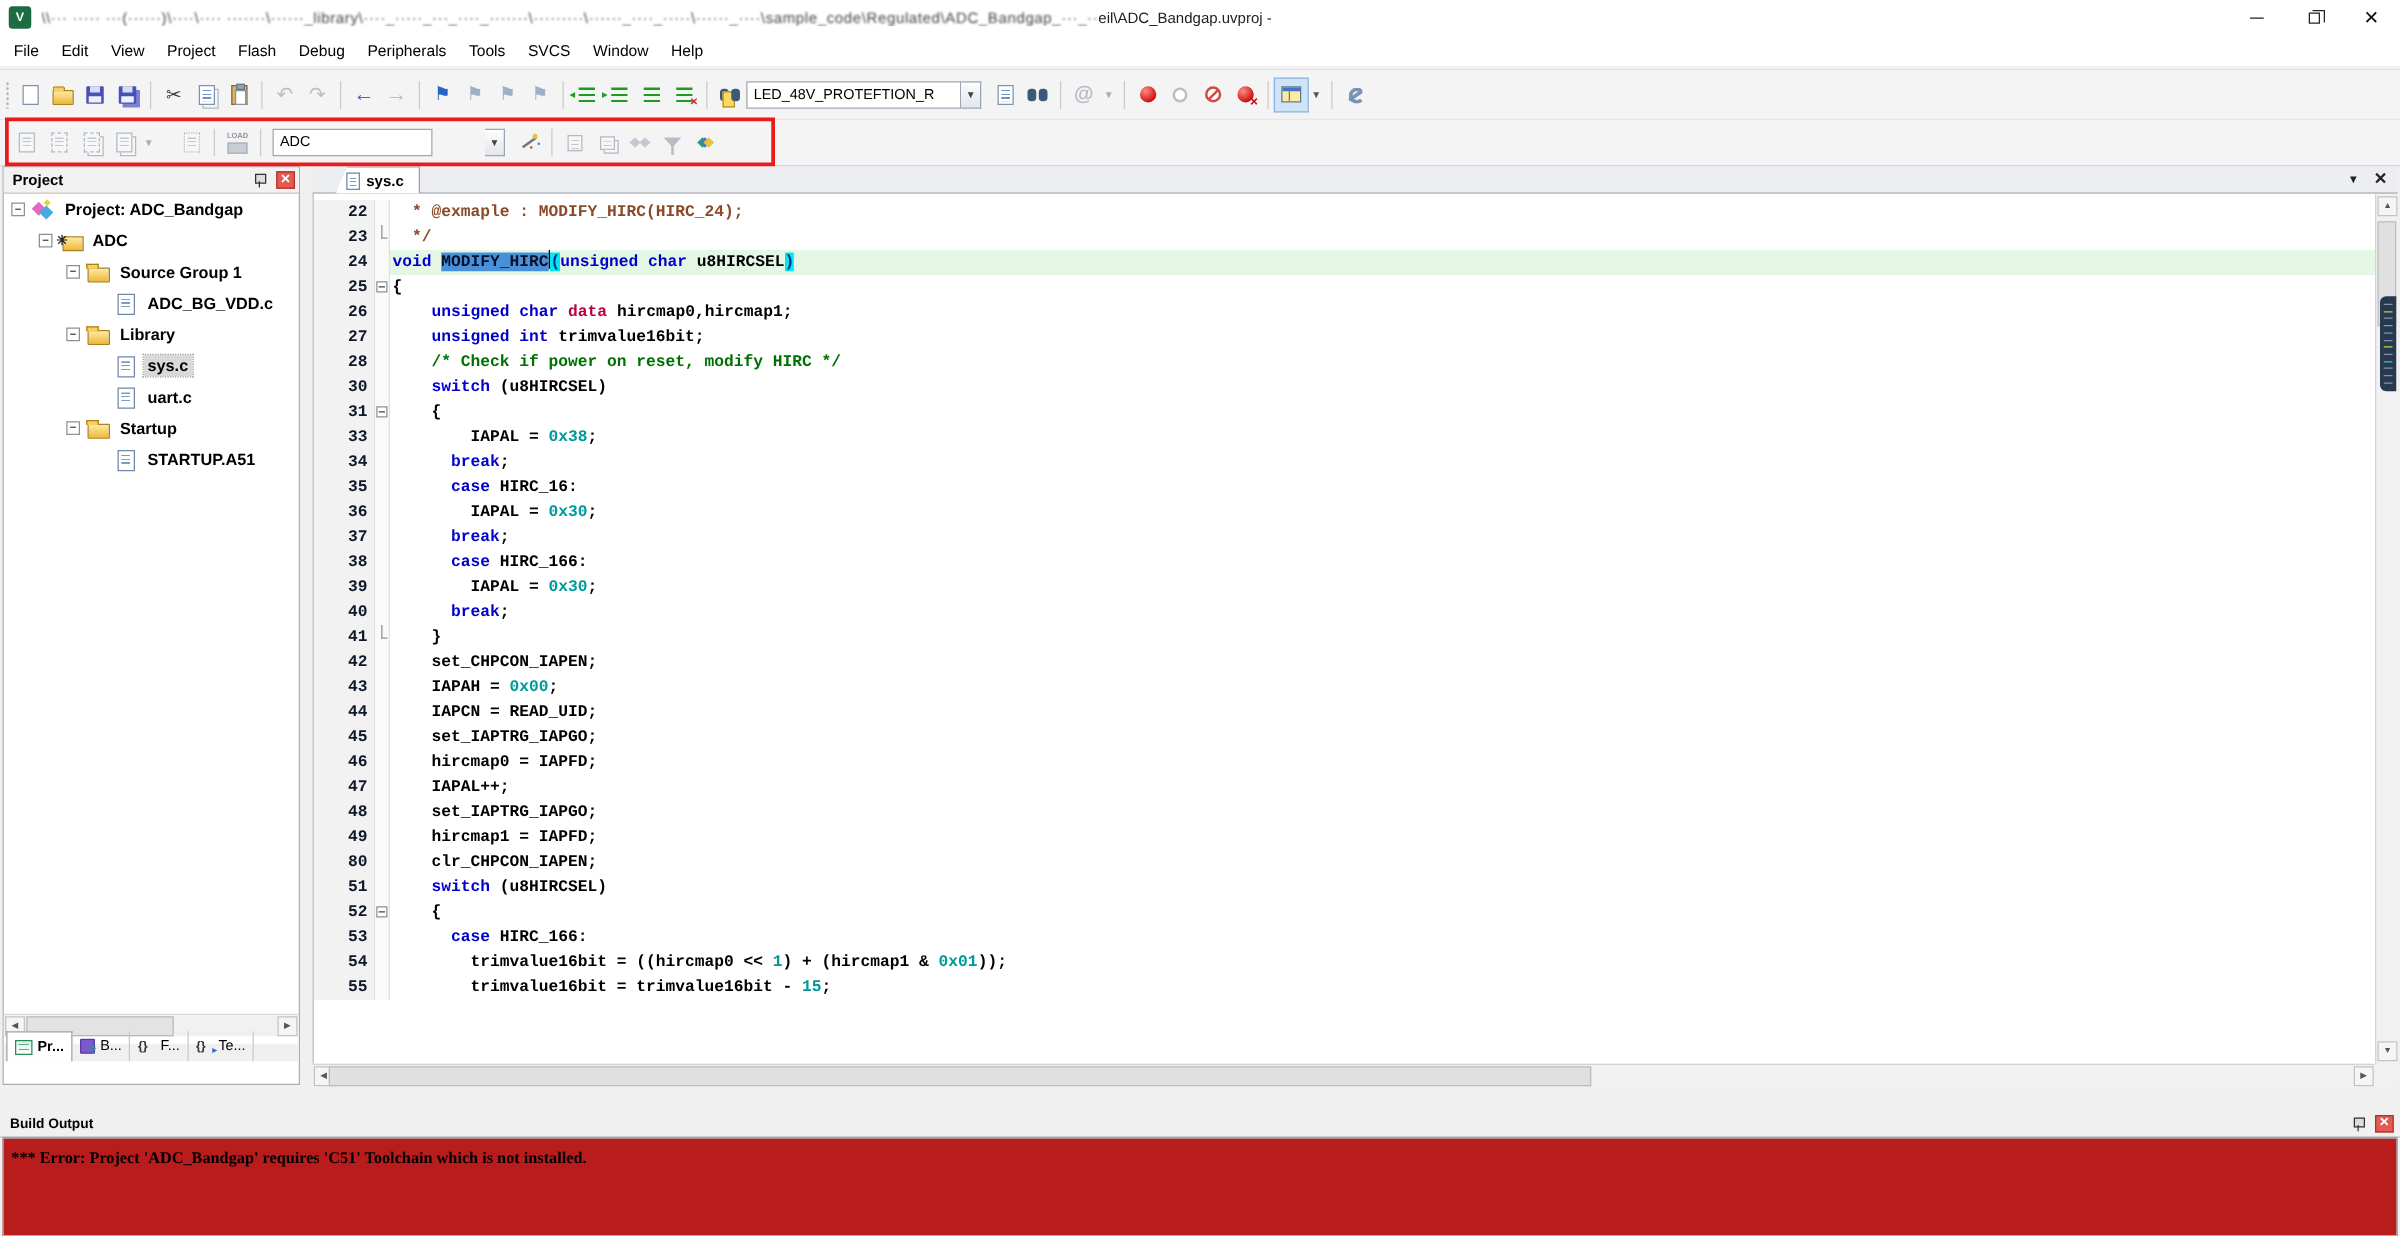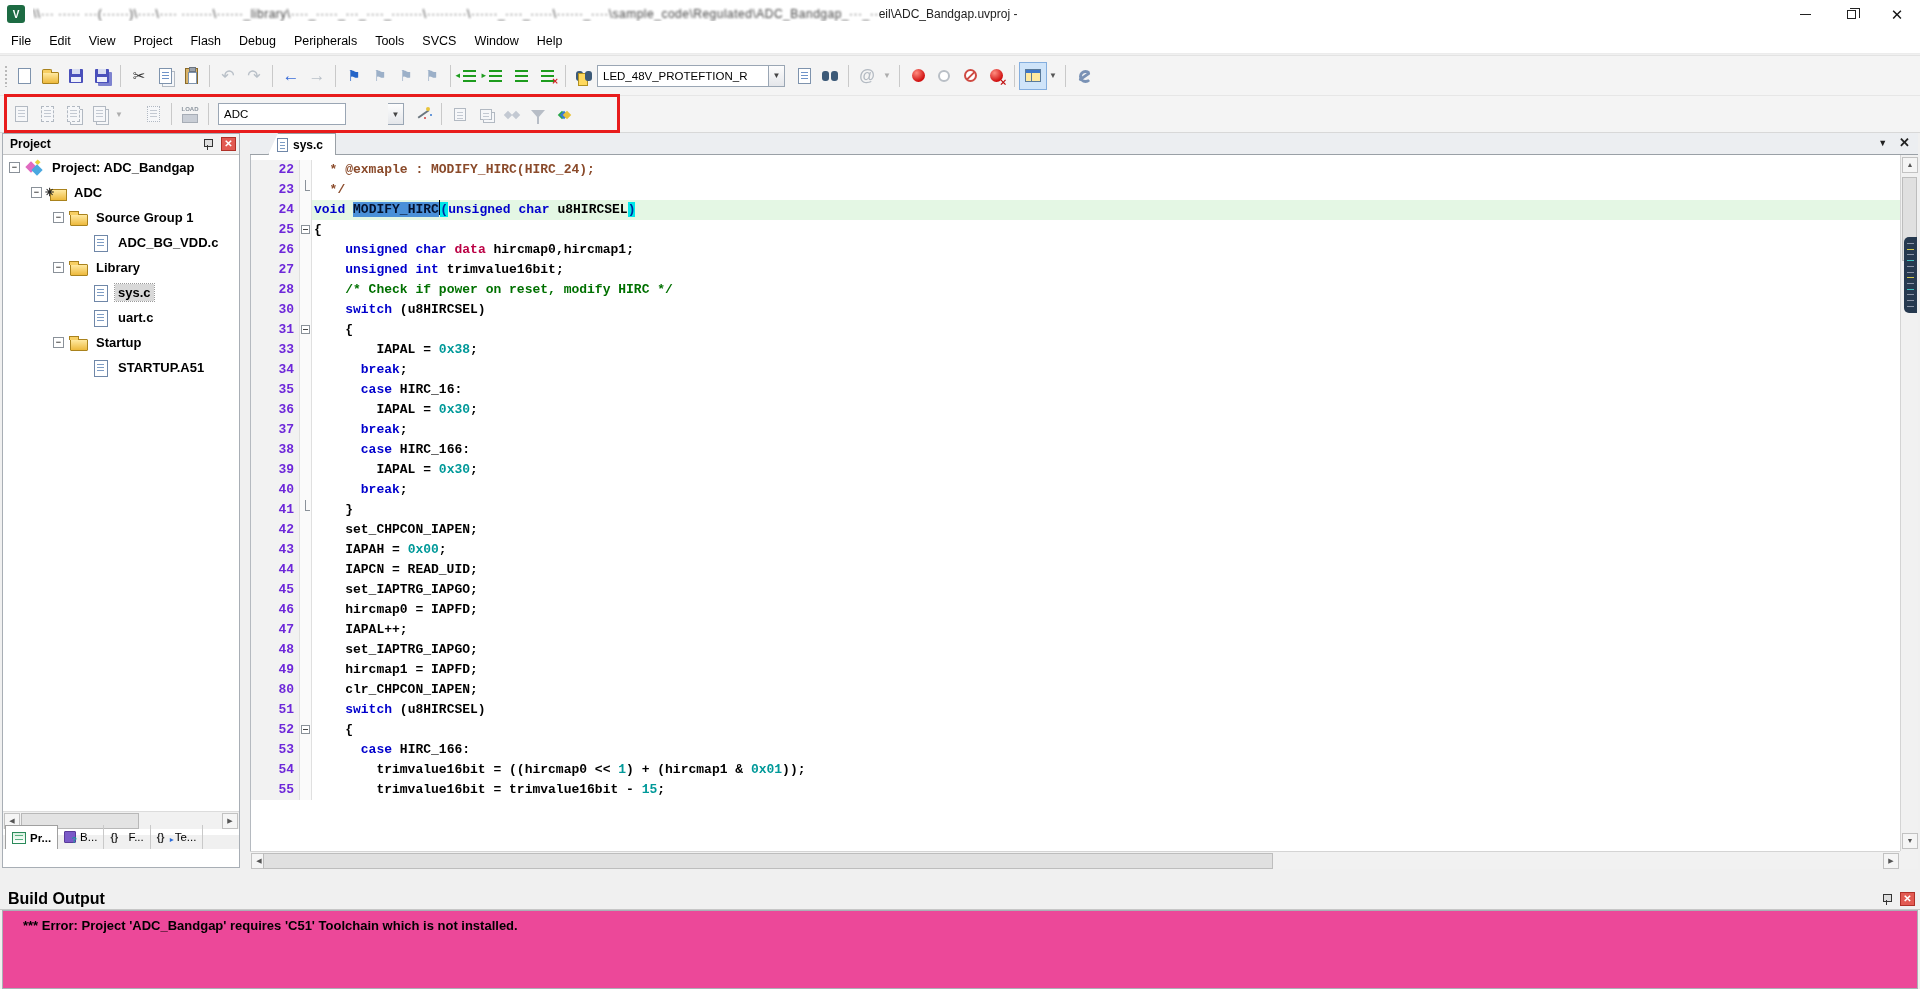--- a/index.html
+++ b/index.html
@@ -131,21 +131,21 @@
   #file-tab { position:absolute; left:18px; top:0; height:22px; background:#fff; border:1px solid #9aa0a6; border-bottom:none; display:flex; align-items:center; padding:0 12px 0 8px; font-size:12px; font-weight:bold; clip-path:polygon(10px 0, 100% 0, 100% 100%, 0 100%); }
   .tabdoc { width:11px; height:14px; background:#fff; border:1px solid #6f87a8; margin-right:5px; position:relative; }
   .tabdoc:after { content:''; position:absolute; left:2px; top:3px; width:5px; height:7px; background:repeating-linear-gradient(#7d9cc4 0 1px, transparent 1px 3px); }
   #tabbar-btns { position:absolute; right:8px; top:3px; display:flex; gap:12px; align-items:center; }
   #tab-dropdown { font-size:9px; color:#222; }
   #tab-close { font-size:13px; color:#222; font-weight:bold; line-height:1; }
 
   #code-area { position:absolute; left:0; top:22px; right:18px; bottom:18px; background:#fff; border-left:1px solid #b5bac0; overflow:hidden; }
   #code-lines { padding-top:5px; font-family:"Liberation Mono", monospace; font-size:13px; font-weight:bold; }
   .cline { height:20px; display:flex; align-items:center; white-space:pre; }
-  .cline .num { width:48px; text-align:right; padding-right:5px; color:#6d28d9; background:#f2f2f2; height:20px; line-height:20px; flex:none; }
+  .cline .num { width:48px; text-align:right; padding-right:5px; color:#0f172a; background:#f2f2f2; height:20px; line-height:20px; flex:none; }
   .cline .fold { width:13px; height:20px; background:#fafafa; border-left:1px solid #e0e0e0; border-right:1px solid #e0e0e0; flex:none; position:relative; }
   .fold .fm { position:absolute; left:1px; top:5px; width:9px; height:9px; border:1px solid #8a9199; background:#fff; }
   .fold .fm:after { content:''; position:absolute; left:1px; top:3px; width:5px; height:1px; background:#444; }
   .fold .fe { position:absolute; left:5px; top:0; width:1px; height:11px; background:#8a9199; }
   .fold .fe:after { content:''; position:absolute; left:0; top:10px; width:5px; height:1px; background:#8a9199; }
   .cline .code { flex:1; height:20px; line-height:20px; padding-left:2px; }
   .cline.hl .code { background:var(--line_highlight); }
   .tp { color:#000; } .tk { color:var(--keyword); } .tk2 { color:var(--data_keyword); }
   .tc { color:var(--comment); } .tdc { color:var(--doc_comment); } .tn { color:var(--number); }
   .tsel { background:var(--selection); color:#04122e; }
@@ -157,22 +157,22 @@
   #ed-hscroll { position:absolute; left:0; bottom:0; right:18px; height:18px; background:#f1f1f1; border-top:1px solid #d4d4d4; }
   #ed-hthumb { position:absolute; left:13px; top:1px; width:1010px; height:16px; background:#e0e0e0; border:1px solid #bdbdbd; }
   #ed-corner { position:absolute; right:0; bottom:0; width:18px; height:18px; background:#f1f1f1; }
   #minimap-widget { position:absolute; right:1px; top:104px; width:13px; height:76px; background:#26394f; border-radius:5px 0 0 5px; z-index:10; padding:6px 3px; display:flex; flex-direction:column; justify-content:space-between; }
   #minimap-widget i { display:block; height:1px; background:#8a93a5; }
   #minimap-widget i.y { background:#d4c84a; } #minimap-widget i.t { background:#3fbfbf; }
 
   
   #build-panel { position:absolute; left:0; top:888px; width:1920px; height:101px; }
   #bo-header { height:22px; background:#f0f0f0; border-bottom:1px solid #c6c6c6; display:flex; align-items:center; padding:0 5px 0 8px; }
-  #bo-title { font-size:16px; font-weight:bold; flex:1; }
-  #bo-content { position:absolute; left:2px; right:2px; top:22px; bottom:0; background:#ec4899; border:1px solid #aab0b6; padding:7px 20px; font-family:Liberation Sans, sans-serif; font-size:13px; font-weight:bold; white-space:pre; }
+  #bo-title { font-size:11px; font-weight:bold; flex:1; }
+  #bo-content { position:absolute; left:2px; right:2px; top:22px; bottom:0; background:#b91c1c; border:1px solid #aab0b6; padding:7px 6px; font-family:Liberation Serif, serif; font-size:13px; font-weight:bold; white-space:pre; }
 </style>
 </head>
 <body>
 
 <div id="titlebar">
   <div id="app-logo">V</div>
   <div id="title-text"><span id="title-blur">\\··· ····· ···(······)\····\···· ·······\······_library\····_·····_···_····_·······\·········\······_····_·····\······_····\sample_code\Regulated\ADC_Bandgap_···_··</span><span>eil\ADC_Bandgap.uvproj -</span></div>
   <div id="win-buttons">
     <div class="winbtn">
         <span class="glyph-min"></span>

